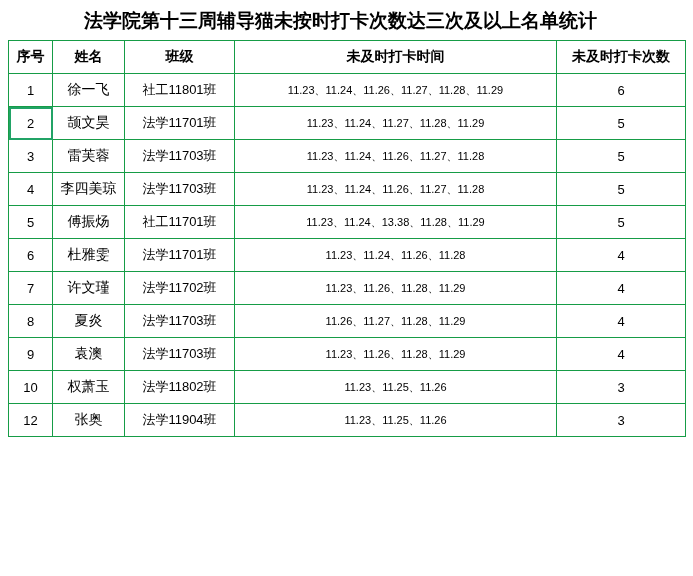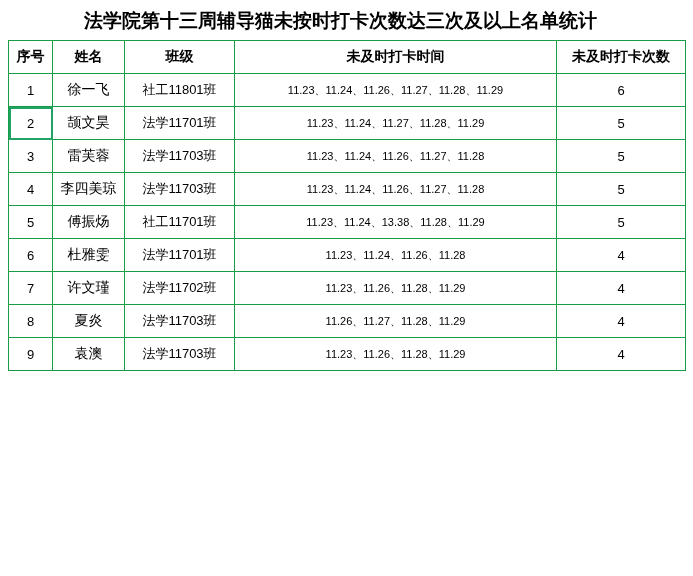--- a/index.html
+++ b/index.html
@@ -164,17 +164,31 @@
             <td class="times">11.26、11.27、11.28、11.29</td>
             <td class="count">4</td>
           </tr>
           <tr>
             <td class="idx">9</td>
             <td class="name">袁澳</td>
             <td class="cls">法学11703班</td>
             <td class="times">11.23、11.26、11.28、11.29</td>
             <td class="count">4</td>
           </tr>
+          <tr>
+            <td class="idx">10</td>
+            <td class="name">权萧玉</td>
+            <td class="cls">法学11802班</td>
+            <td class="times">11.23、11.25、11.26</td>
+            <td class="count">3</td>
+          </tr>
+          <tr>
+            <td class="idx">12</td>
+            <td class="name">张奥</td>
+            <td class="cls">法学11904班</td>
+            <td class="times">11.23、11.25、11.26</td>
+            <td class="count">3</td>
+          </tr>
         </tbody>
     </table>
   </div>
 
 </div>
 
 </body></html>

